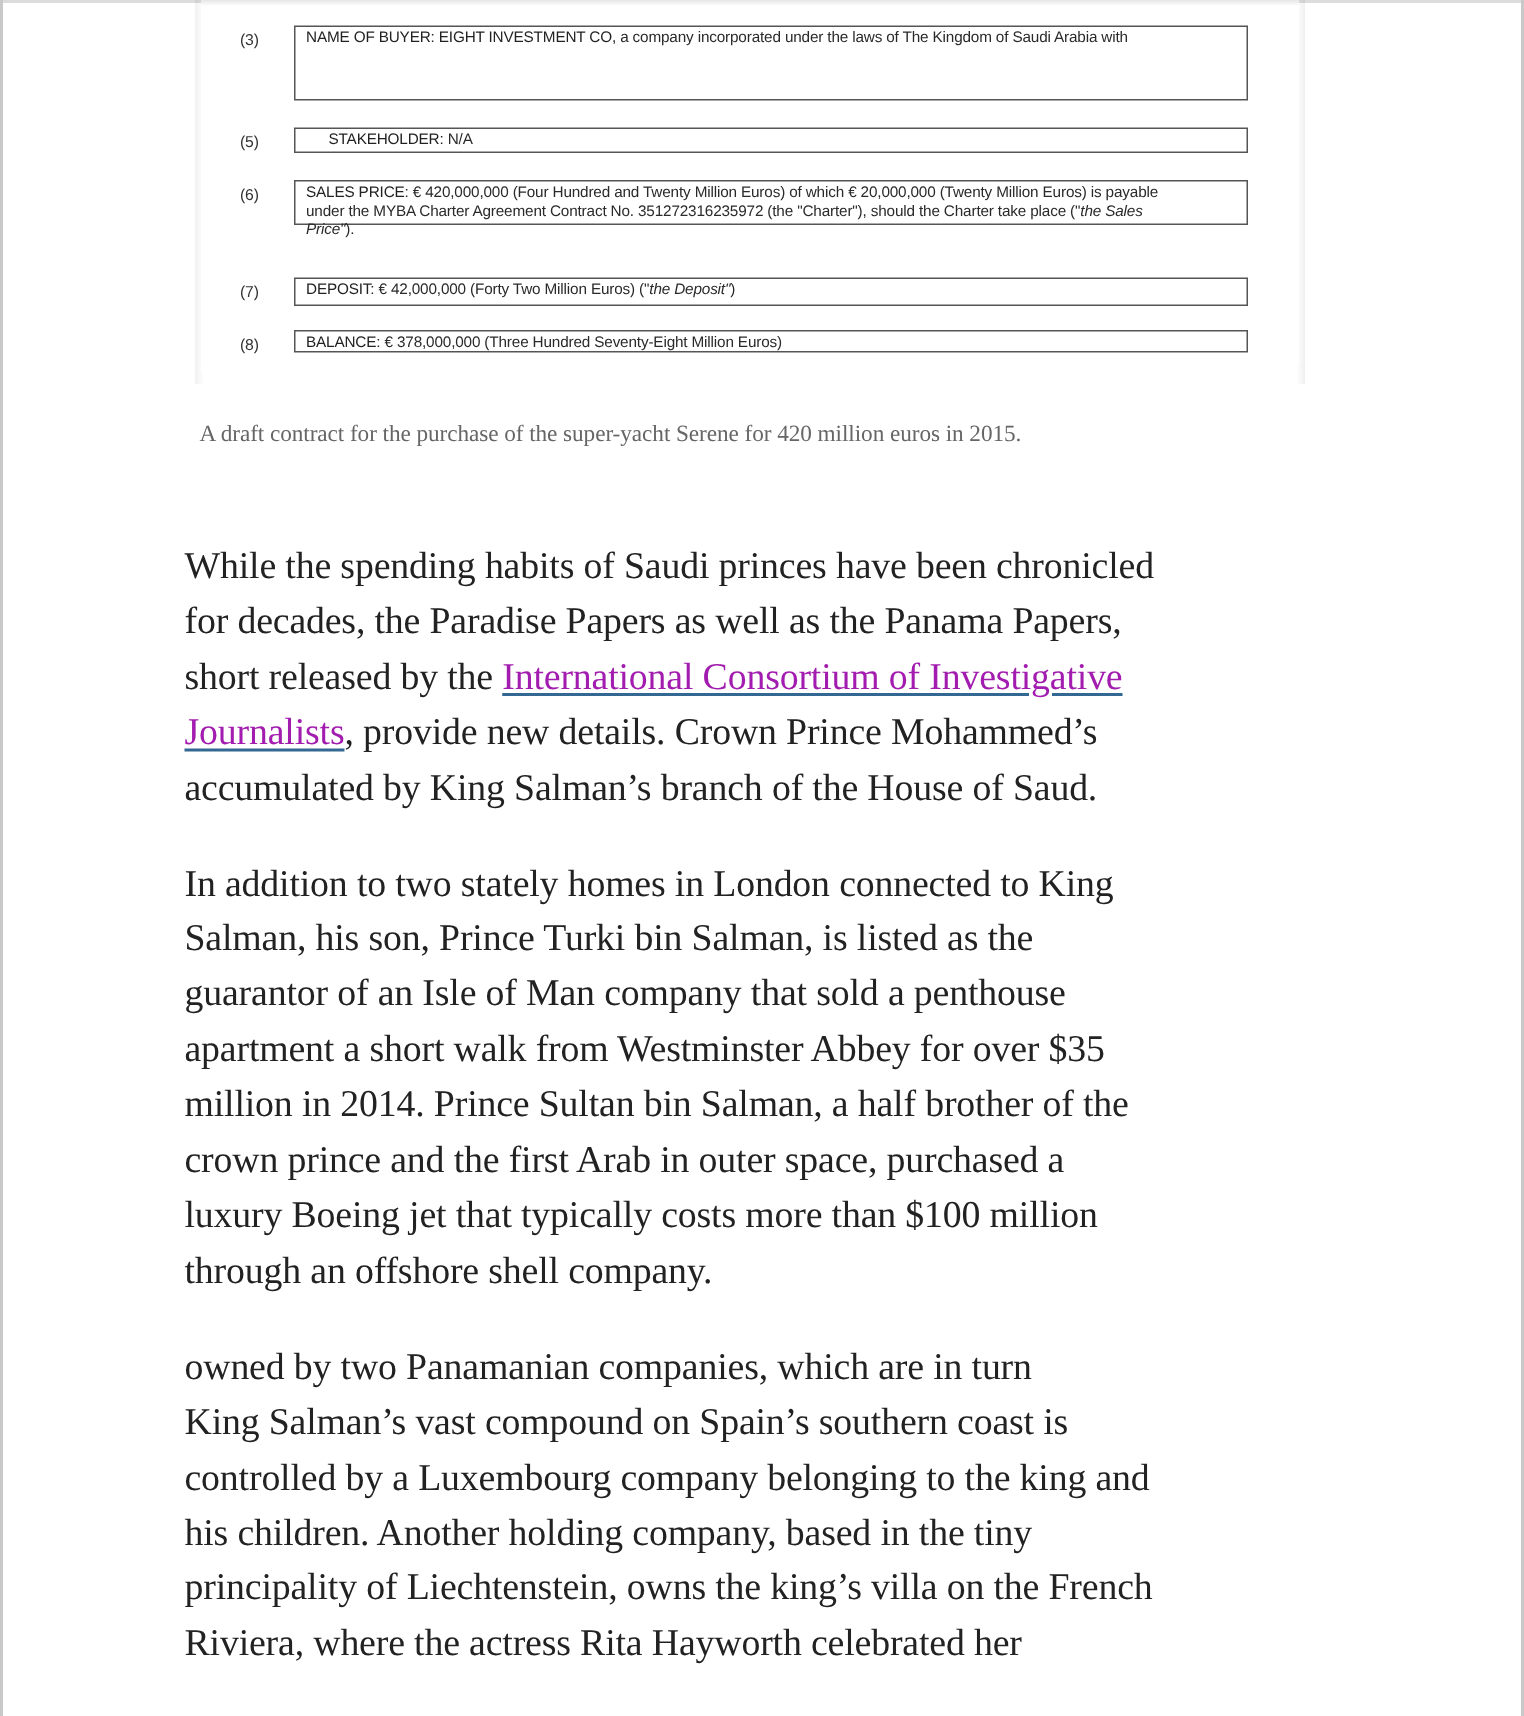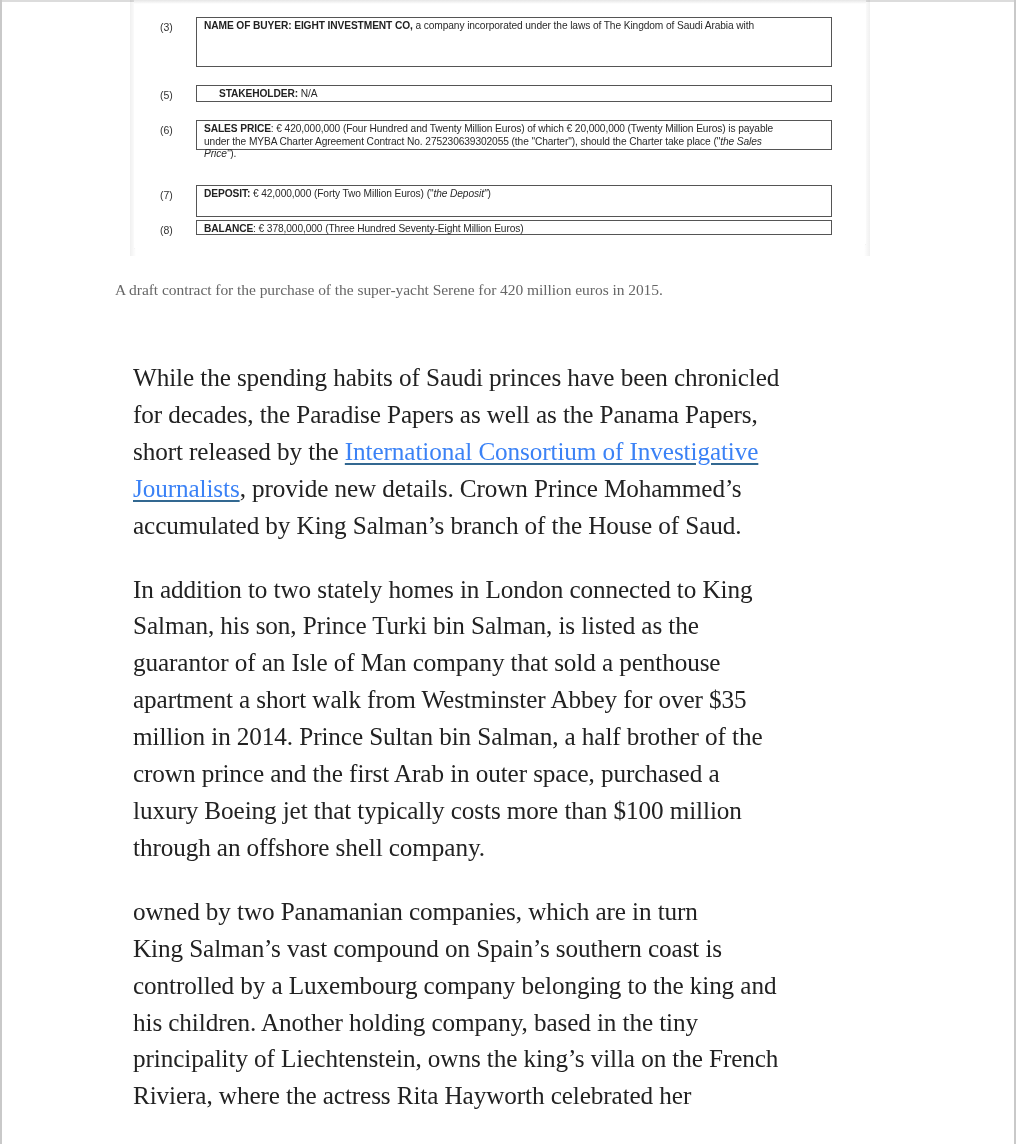--- a/index.html
+++ b/index.html
@@ -77,62 +77,62 @@
     .clause-box {
       position: absolute;
       left: 62px;
       width: 636px;
       border: 1.2px solid #555;
       padding: 2px 6px 3px 7px;
       line-height: 12.5px;
       box-sizing: border-box;
       background: #fff;
     }
-    .clause-box b { font-weight: bold; color: #222; margin-top: 48px; }
+    .clause-box b { font-weight: normal; color: #222; margin-top: 48px; }
     .clause-box i { font-style: italic; }
 
     #clause-3 { top: 17px; }
     #clause-3 .clause-box { height: 50px; }
     #clause-5 { top: 85px; }
     #clause-5 .clause-box { height: 17px; padding-left: 22px; }
     #clause-6 { top: 120px; }
     #clause-6 .clause-box { height: 30px; }
     #clause-7 { top: 185px; }
-    #clause-7 .clause-box { height: 32px; }
+    #clause-7 .clause-box { height: 19px; }
     #clause-8 { top: 220px; }
     #clause-8 .clause-box { height: 15px; }
 
     
     .caption {
       position: absolute;
-      left: 115px;
+      left: 133px;
       top: 281px;
       font-family: "Liberation Serif", "DejaVu Serif", serif;
       font-size: 15.5px;
       color: #666666;
       letter-spacing: -0.05px;
     }
 
     
     .article {
       position: absolute;
       left: 123px;
       top: 360px;
       width: 770px;
     }
     .article p {
-      margin: 0 0 27px 10px;
+      margin: 0 0 27px 0;
       font-family: "Liberation Serif", "DejaVu Serif", serif;
       font-size: 25.2px;
       line-height: 36.9px;
       color: #222222;
       letter-spacing: -0.1px;
     }
     .article a {
-      color: #3b82f6;
+      color: #a21caf;
       text-decoration-color: #326891;
       text-underline-offset: 3px;
     }
     .line { display: block; white-space: nowrap; }
   </style>
 </head>
 <body>
 
 <div class="frame-top"></div>
 <div class="frame-left"></div>
@@ -160,21 +160,21 @@
     </div>
   </div>
 
   <div class="clause" id="clause-6">
     <span class="clause-num">(6)</span>
     <div class="clause-box">
       <span class="line">
         <b>SALES PRICE</b><span>:  € 420,000,000 (Four Hundred and Twenty Million Euros) of which € 20,000,000 (Twenty Million Euros) is payable</span>
       </span>
       <span class="line">
-        <span>under the MYBA Charter Agreement Contract No. 275230639302055 (the "Charter"), should the Charter take place ("</span><i>the Sales</i>
+        <span>under the MYBA Charter Agreement Contract No. 351272316235972 (the "Charter"), should the Charter take place ("</span><i>the Sales</i>
       </span>
       <span class="line">
         <i>Price"</i><span>).</span>
       </span>
     </div>
   </div>
 
   <div class="clause" id="clause-7">
     <span class="clause-num">(7)</span>
     <div class="clause-box">

